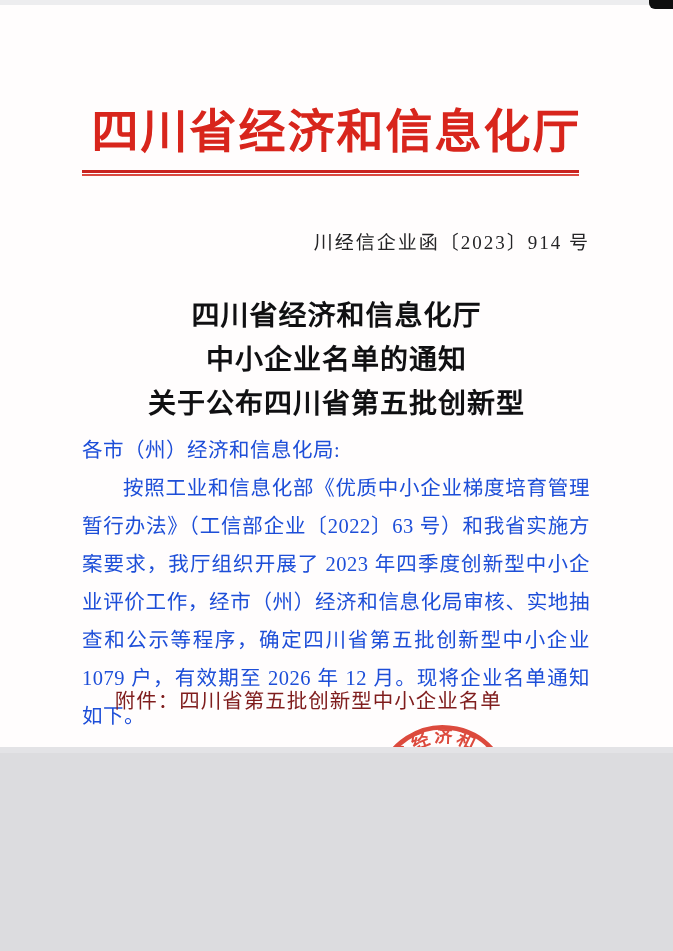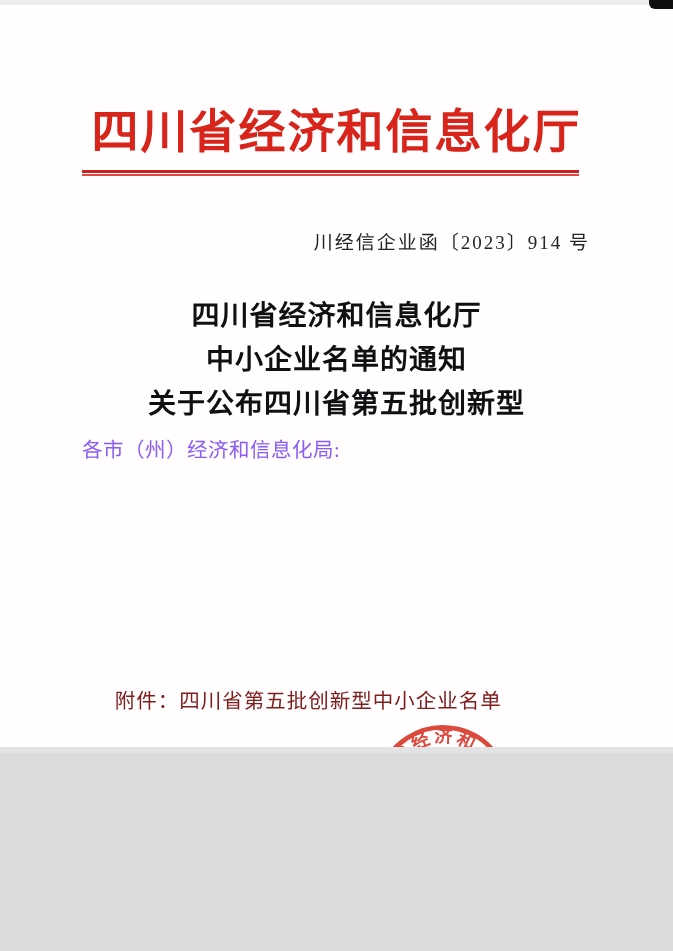--- a/index.html
+++ b/index.html
@@ -45,21 +45,21 @@
 
   .doc-title{
     position:absolute;top:294px;left:0;width:100%;
     text-align:center;font-weight:bold;color:#101012;
     font-size:28px;line-height:44px;letter-spacing:1px;
   }
 
   .body-text{
     position:absolute;top:431px;left:82px;width:508px;
     font-size:20.5px;line-height:38px;letter-spacing:.5px;
-    text-align:justify;color:#8b5cf6;font-family:Liberation Serif, serif;
+    text-align:justify;color:#1d4ed8;font-family:Liberation Serif, serif;
   }
   .body-text .para{text-indent:2em;}
   .attachment{
     position:absolute;top:684px;left:82px;width:508px;
     font-size:20.5px;letter-spacing:1px;text-indent:1.6em;
     color:#7f1d1d;white-space:nowrap;
   }
 
   .sig-agency{
     position:absolute;top:779px;left:352px;
@@ -106,20 +106,21 @@
   <div class="doc-number">川经信企业函〔2023〕914 号</div>
 
   <div class="doc-title">
     <div>四川省经济和信息化厅</div>
     <div>中小企业名单的通知</div>
     <div>关于公布四川省第五批创新型</div>
   </div>
 
   <div class="body-text">
     <p class="salutation">各市（州）经济和信息化局:</p>
+    <p class="para">按照工业和信息化部《优质中小企业梯度培育管理暂行办法》（工信部企业〔2022〕63 号）和我省实施方案要求，我厅组织开展了 2023 年四季度创新型中小企业评价工作，经市（州）经济和信息化局审核、实地抽查和公示等程序，确定四川省第五批创新型中小企业 1079 户，有效期至 2026 年 12 月。现将企业名单通知如下。</p>
   </div>
 
   <p class="attachment">附件：四川省第五批创新型中小企业名单</p>
 
   <div class="sig-agency">四川省经济和信息化厅</div>
 
   <div class="sig-date">2023 年 12 月 29 日</div>
 
   <svg class="seal" viewBox="0 0 160 160" aria-hidden="true">
     <defs>

